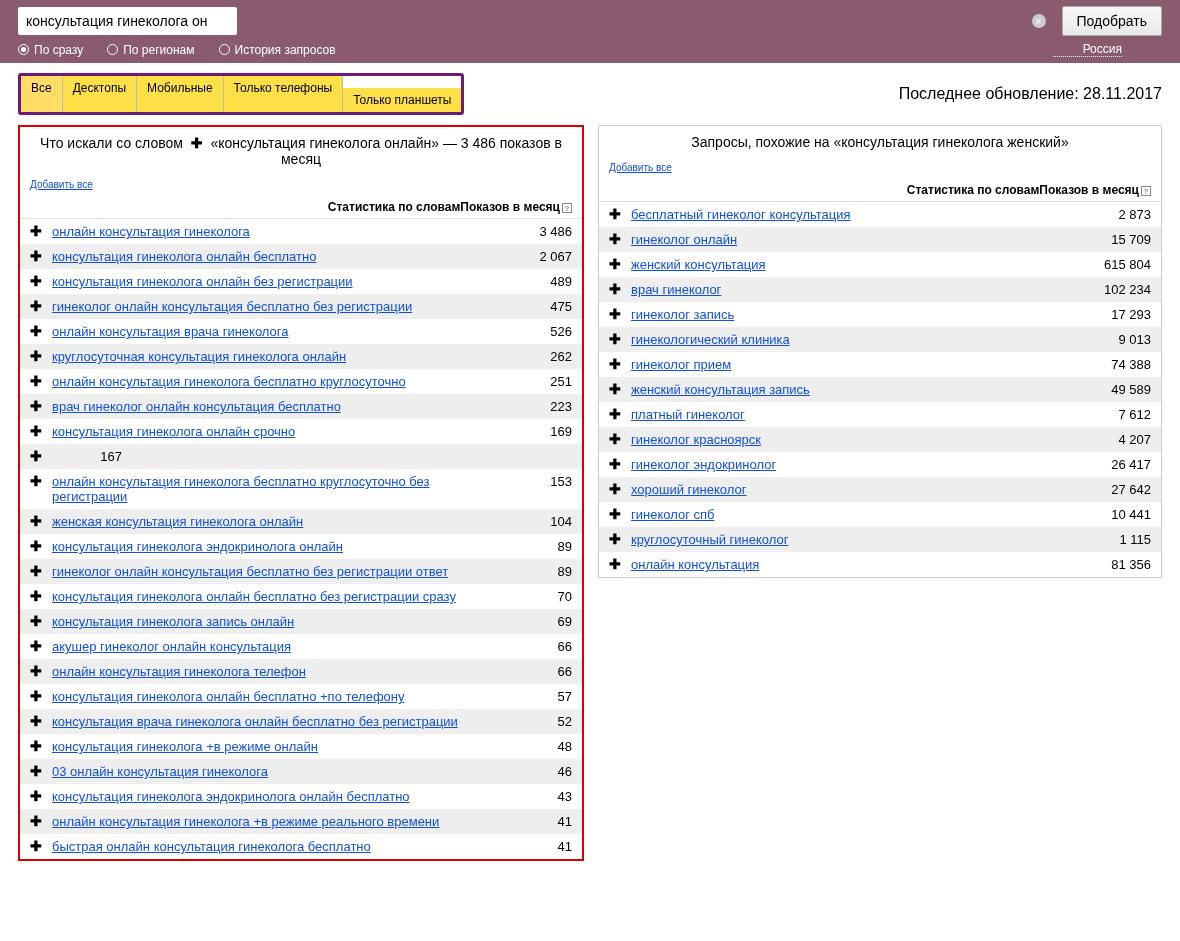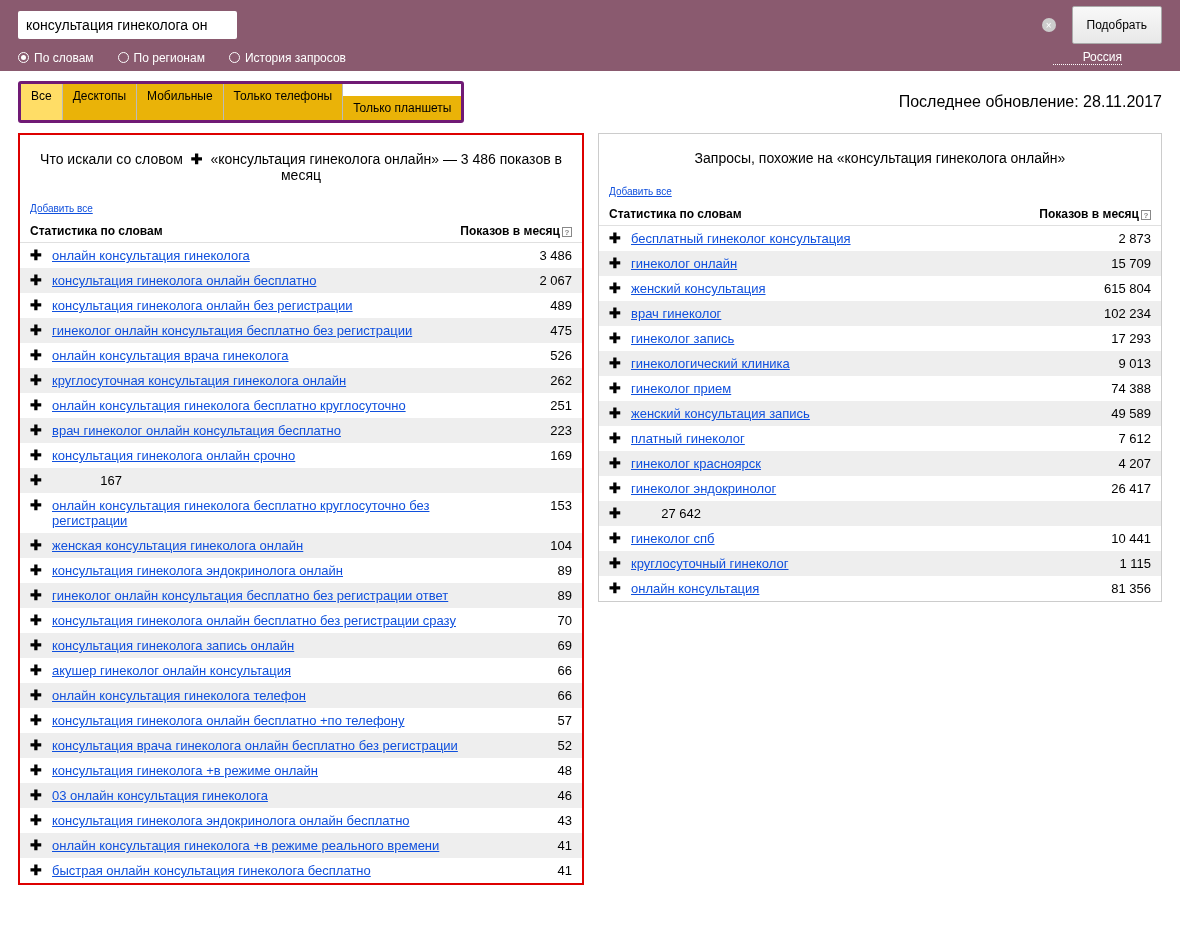--- a/index.html
+++ b/index.html
@@ -3,42 +3,42 @@
 <meta charset="utf-8">
 <style>
   * { margin: 0; padding: 0; box-sizing: border-box; }
   body { font-family: Arial, sans-serif; font-size: 13px; color: #000; background: #fff; }
   
   .topbar { background: #8a5a6f; padding: 6px 18px 0 18px; position: relative; }
   .search-row { display: flex; align-items: center; gap: 8px; margin-bottom: 6px; }
   .search-input { flex: 1; height: 28px; border: none; border-radius: 2px; padding: 0 30px 0 8px; font-size: 14px; background: #fff; position: relative; }
   .search-wrap { flex:1; position:relative; }
   .clear-icon { position:absolute; right:8px; top:50%; transform:translateY(-50%); width:14px; height:14px; border-radius:50%; background:#ccc; display:flex; align-items:center; justify-content:center; font-size:10px; color:#fff; cursor:pointer; }
-  .btn-submit { height: 38px; padding: 0 14px; background: linear-gradient(#f8f8f8,#e8e8e8); border:1px solid #aaa; border-radius:2px; cursor:pointer; font-size:12px; }
+  .btn-submit { height: 30px; padding: 0 14px; background: linear-gradient(#f8f8f8,#e8e8e8); border:1px solid #aaa; border-radius:2px; cursor:pointer; font-size:14px; }
   
   .radio-row { display:flex; align-items:center; color:#fff; font-size:12px; padding-bottom: 6px; }
   .radio-item { display:flex; align-items:center; margin-right: 24px; gap:5px; }
   .radio { width:11px; height:11px; border-radius:50%; border:1px solid #fff; display:inline-flex; align-items:center; justify-content:center; }
   .radio.checked::after { content:""; width:5px; height:5px; border-radius:50%; background:#fff; }
   .region-link { margin-left:auto; color:#fff; font-size:12px; text-decoration:none; border-bottom:1px dotted #fff; margin-right: 40px; padding-left: 30px; }
 
   .filter-row { display:flex; align-items:center; padding: 10px 18px; }
   .tabs { display:flex; border:3px solid #701a75; border-radius:3px; overflow:hidden; }
-  .tab { padding: 5px 10px; font-size:12px; background:#eab308; border-right:1px solid #bbb; cursor:pointer; }
+  .tab { padding: 5px 10px; font-size:12px; background:#fde047; border-right:1px solid #bbb; cursor:pointer; }
   .tab:last-child { border-right:none;margin-top:12px; }
   .tab.active { background:#ffdd66; }
   .last-update { margin-left:auto; font-size:16px; }
 
   .panels { display:flex; gap:14px; padding: 0 18px 18px 18px; align-items:flex-start; }
   .panel { flex:1; border:1px solid #ccc; }
   .panel.red { border:2px solid #d00; }
-  .panel-header { text-align:center; padding: 16px 10px; font-size:14px; }
+  .panel-header { text-align:center; padding: 8px 10px; font-size:14px; }
   .add-all { color:#1050dd; text-decoration:underline; font-size:10px; padding: 4px 10px 6px 10px; display:inline-block; cursor:pointer; }
   .tbl-head { display:flex; font-weight:bold; font-size:12px; padding: 4px 10px 4px 10px; border-bottom:1px solid #e0e0e0; }
-  .tbl-head .c1 { flex:1; }
+  .tbl-head .c1 { flex:1;text-align:right; }
   .tbl-head .c2 { text-align:right; }
   .help-ic { display:inline-block; width:10px; height:10px; border:1px solid #888; font-size:8px; line-height:9px; text-align:center; color:#888; margin-left:2px; }
   
   .row { display:flex; align-items:flex-start; padding:5px 10px; font-size:13px; }
   .row.odd { background:#eee; }
   .plus { width:14px; font-weight:bold; font-size:14px; line-height:14px; margin-right:8px; cursor:pointer; }
   .kw { flex:1; color:#1050dd; text-decoration:underline; cursor:pointer; padding-right:8px; }
   .cnt { text-align:right; min-width:70px; font-size:13px; }
   .header-plus { margin: 0 4px; font-weight:bold; }
 </style>
@@ -49,21 +49,21 @@
   <div class="search-row">
     <div class="search-wrap">
       <input class="search-input" type="text" value="консультация гинеколога онлайн" style="">
       <span class="clear-icon">×</span>
     </div>
     <button class="btn-submit">Подобрать</button>
   </div>
   <div class="radio-row">
     <label class="radio-item">
         <span class="radio checked"></span>
-        <span>По словам</span>
+        <span>По сразу</span>
       </label>
     <label class="radio-item">
         <span class="radio"></span>
         <span>По регионам</span>
       </label>
     <label class="radio-item">
         <span class="radio"></span>
         <span>История запросов</span>
       </label>
     <a class="region-link">Россия</a>
@@ -217,21 +217,21 @@
         </div>
         <div class="row">
           <span class="plus">✚</span>
           <a class="kw">быстрая онлайн консультация гинеколога бесплатно</a>
           <span class="cnt">41</span>
         </div>
       </div>
   </div>
 
   <div class="panel">
-    <div class="panel-header">Запросы, похожие на «консультация гинеколога онлайн»</div>
+    <div class="panel-header">Запросы, похожие на «консультация гинеколога женский»</div>
     <a class="add-all">Добавить все</a>
     <div class="tbl-head">
       <div class="c1">Статистика по словам</div>
       <div class="c2"><span>Показов в месяц</span><span class="help-ic">?</span></div>
     </div>
     <div id="right-rows">
         <div class="row">
           <span class="plus">✚</span>
           <a class="kw">бесплатный гинеколог консультация</a>
           <span class="cnt">2 873</span>
@@ -281,20 +281,21 @@
           <a class="kw">гинеколог красноярск</a>
           <span class="cnt">4 207</span>
         </div>
         <div class="row">
           <span class="plus">✚</span>
           <a class="kw">гинеколог эндокринолог</a>
           <span class="cnt">26 417</span>
         </div>
         <div class="row odd">
           <span class="plus">✚</span>
+          <a class="kw">хороший гинеколог</a>
           <span class="cnt">27 642</span>
         </div>
         <div class="row">
           <span class="plus">✚</span>
           <a class="kw">гинеколог спб</a>
           <span class="cnt">10 441</span>
         </div>
         <div class="row odd">
           <span class="plus">✚</span>
           <a class="kw">круглосуточный гинеколог</a>

